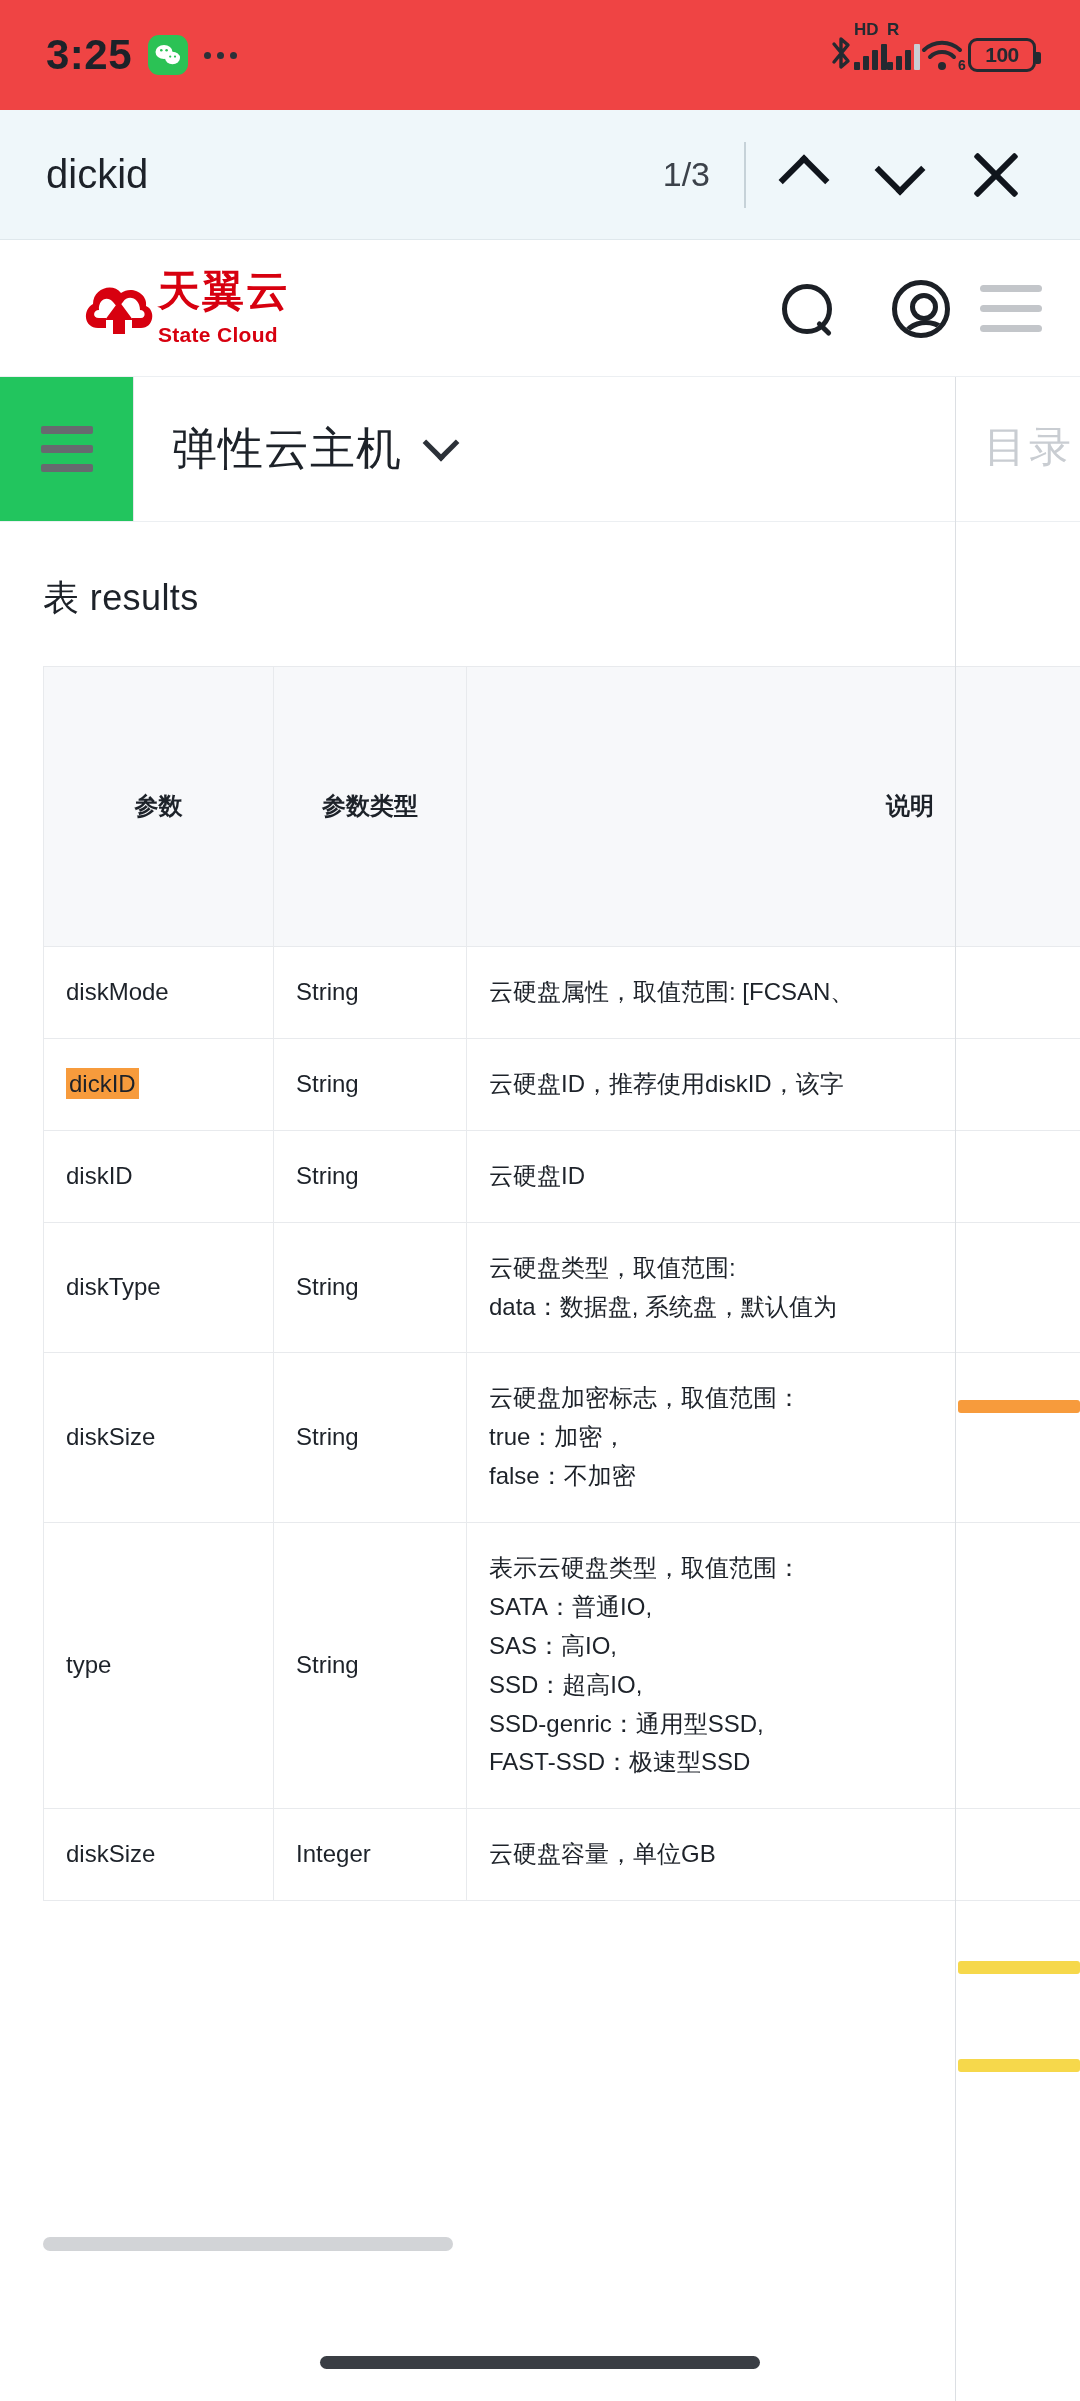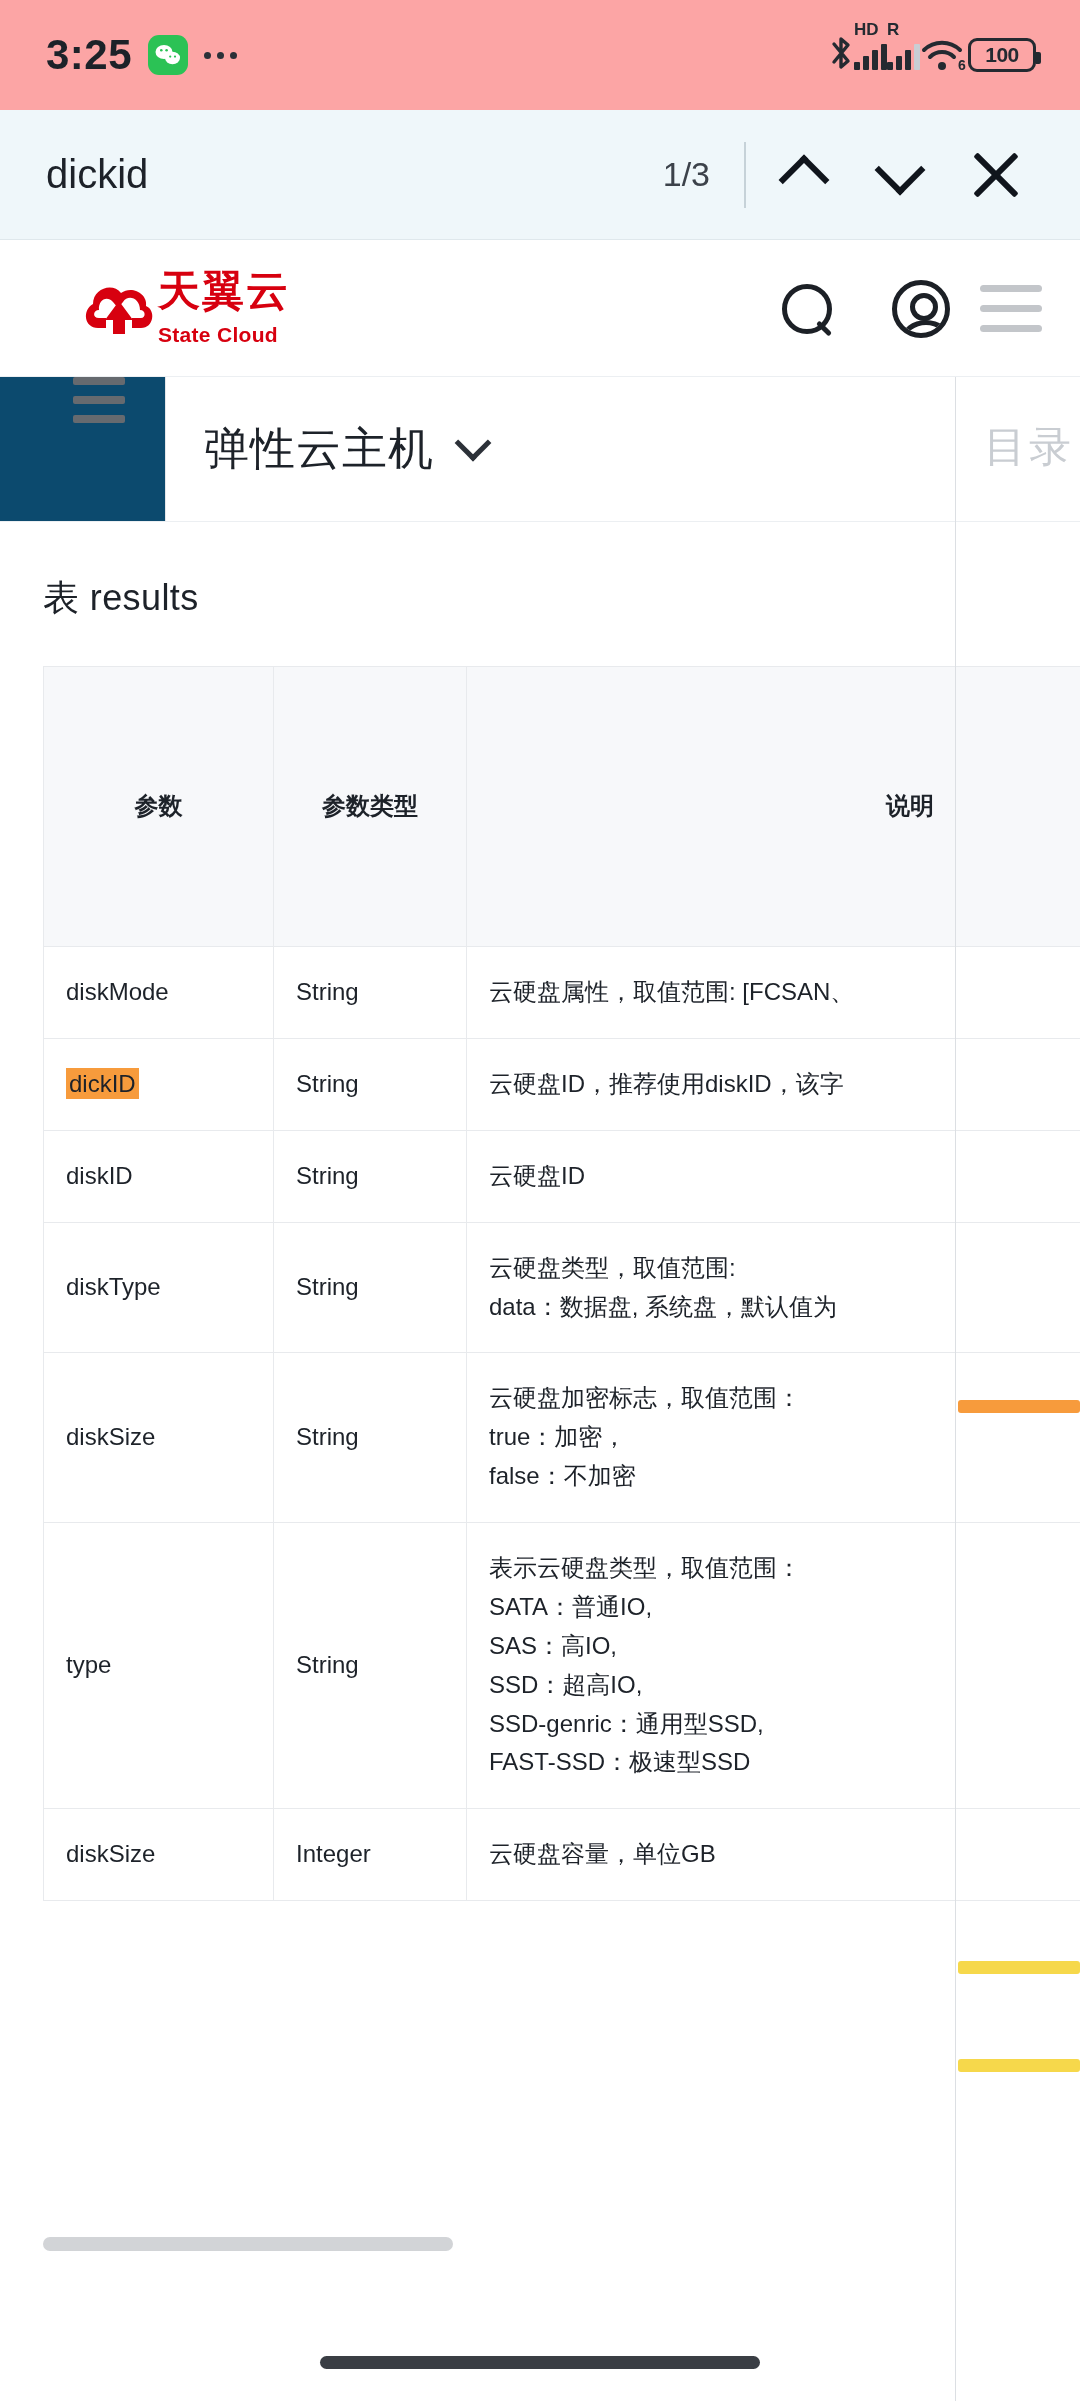--- a/index.html
+++ b/index.html
@@ -7,21 +7,21 @@
   body {
     font-family:"Liberation Sans","DejaVu Sans",sans-serif;
     background:#ffffff;
     -webkit-font-smoothing:antialiased;
     overflow:hidden;
     position:relative;
   }
 
   
   .statusbar{
-    height:110px; background:#fca5a5;
+    height:110px; background:#ef4444;
     display:flex; align-items:center; justify-content:space-between;
     padding:0 44px 0 46px;
   }
   .sb-left{ display:flex; align-items:center; gap:16px; }
   .sb-time{ font-size:42px; font-weight:600; color:#1d2229; letter-spacing:.5px; }
   .wechat{
     width:40px;height:40px;border-radius:11px;background:#2BC255;
     display:flex;align-items:center;justify-content:center;
   }
   .dots{ display:flex; gap:6px; align-items:center; }
@@ -88,22 +88,22 @@
   .ico-search:before{ content:"";position:absolute;width:40px;height:40px;border:5px solid #1c2026;border-radius:50%;left:0;top:0;}
   .ico-search:after{ content:"";position:absolute;width:18px;height:5px;background:#1c2026;border-radius:3px;transform:rotate(45deg);left:33px;top:42px;}
   .ico-user{ width:58px;height:58px;border:5px solid #1c2026;border-radius:50%;position:relative;overflow:hidden;}
   .ico-user:before{ content:"";position:absolute;width:18px;height:18px;border:5px solid #1c2026;border-radius:50%;left:13px;top:8px;}
   .ico-user:after{ content:"";position:absolute;width:40px;height:30px;border:5px solid #1c2026;border-radius:50% 50% 0 0;left:4px;top:35px;}
   .hdr-burger{ position:absolute; right:38px; top:0; height:137px; display:flex; flex-direction:column; justify-content:center; gap:13px; }
   .hdr-burger i{ display:block; width:62px;height:7px;background:#c3c6ca;border-radius:4px;}
 
   
   .navbar{
-    height:145px; background:#0c4a6e; display:flex; 
-    border-bottom:1px solid #eceff2; position:relative;padding-left:32px;
+    height:145px; background:#22c55e; display:flex; align-items:center;
+    border-bottom:1px solid #eceff2; position:relative;
   }
   .nav-burger{ width:133px; display:flex; flex-direction:column; align-items:center; gap:11px;}
   .nav-burger i{ display:block; width:52px;height:8px;background:#666a6f;border-radius:2px;}
   .nav-sep{ width:1px; align-self:stretch; background:#e4e6e9; }
   .nav-title{
     display:flex; align-items:center; gap:26px; padding-left:38px; height:100%;
     flex:1 1 auto; background:#fff;
   }
   .nav-title span{ font-size:45px; color:#1d2229; letter-spacing:1px;}
   .nav-chev{ width:26px;height:26px;border-left:5px solid #2c3138;border-bottom:5px solid #2c3138;transform:rotate(-45deg);margin-bottom:12px;}

